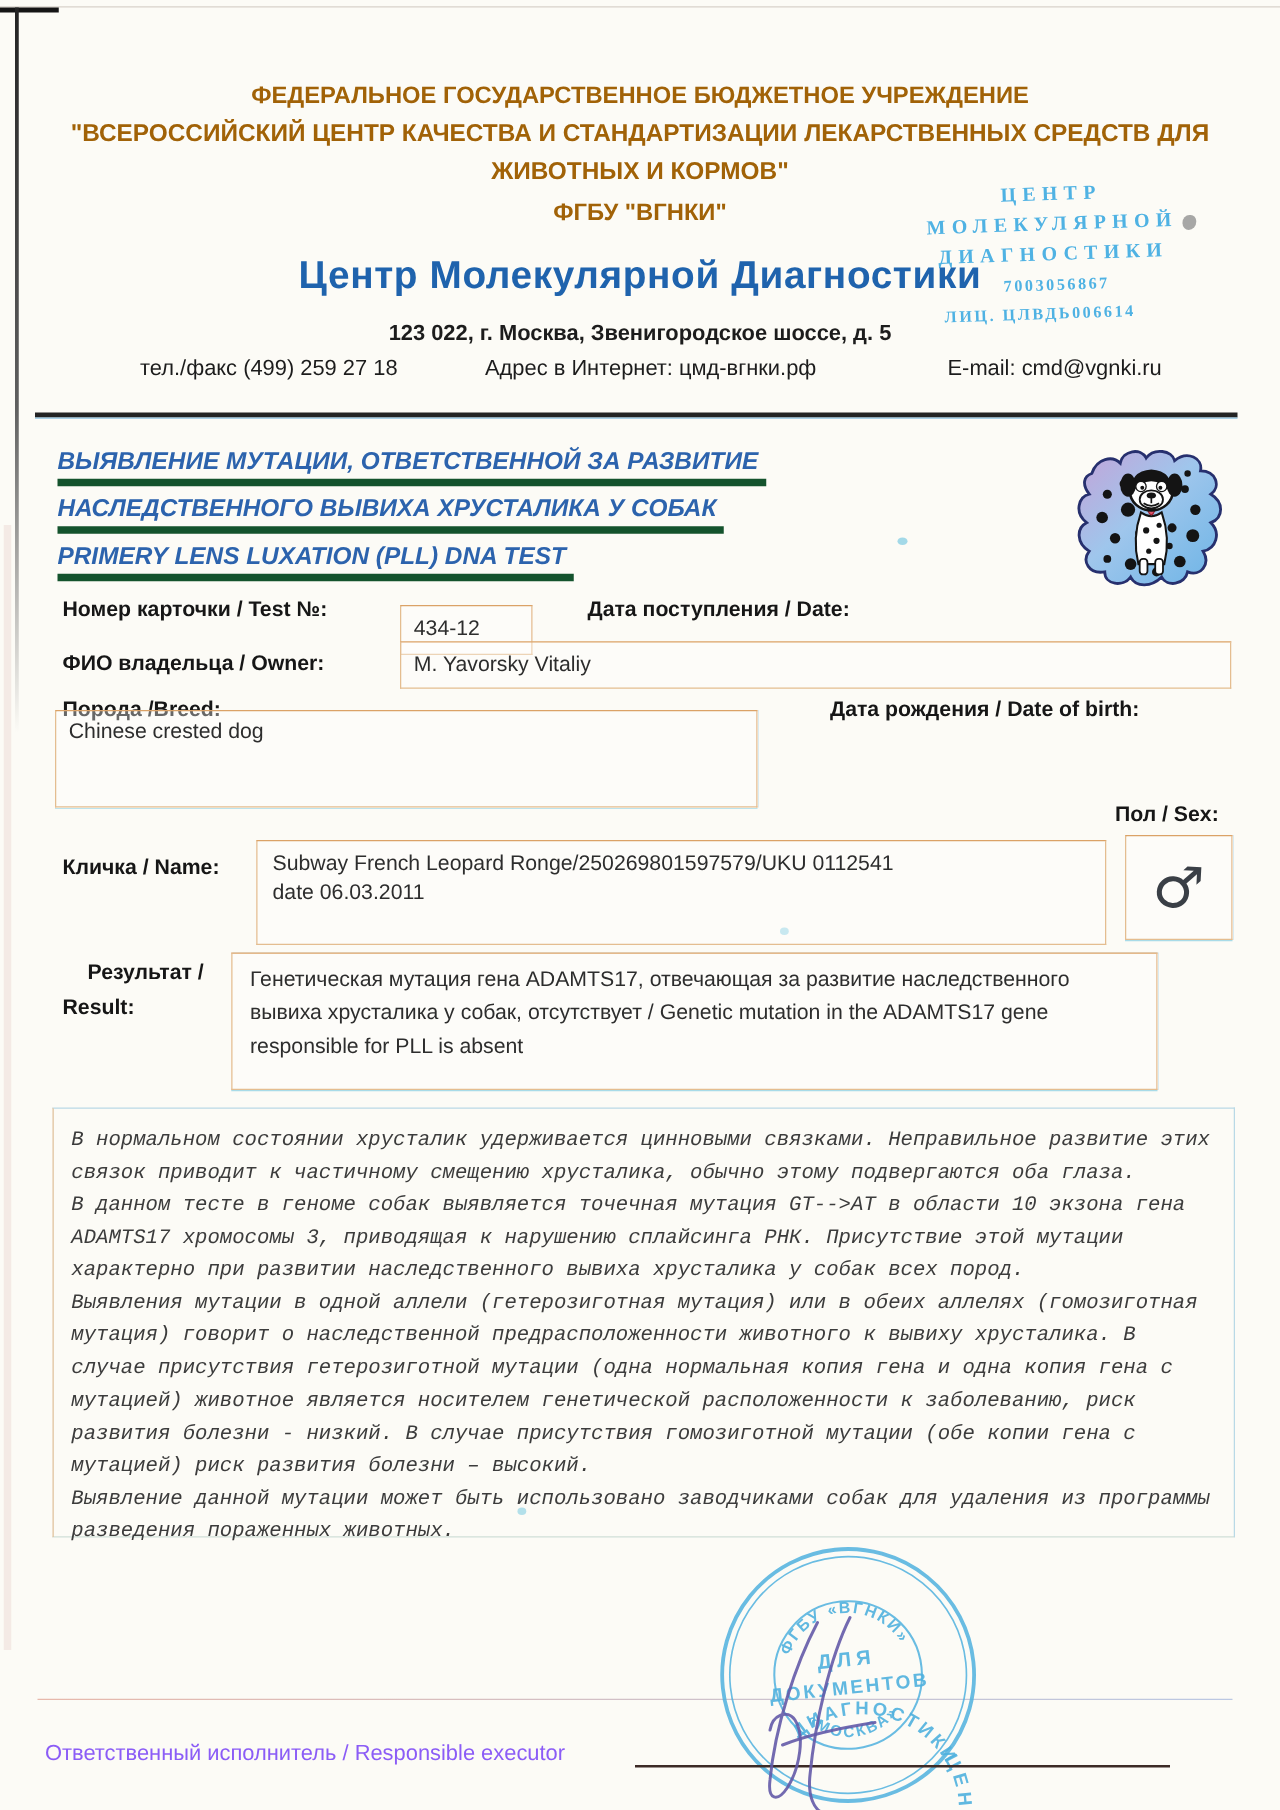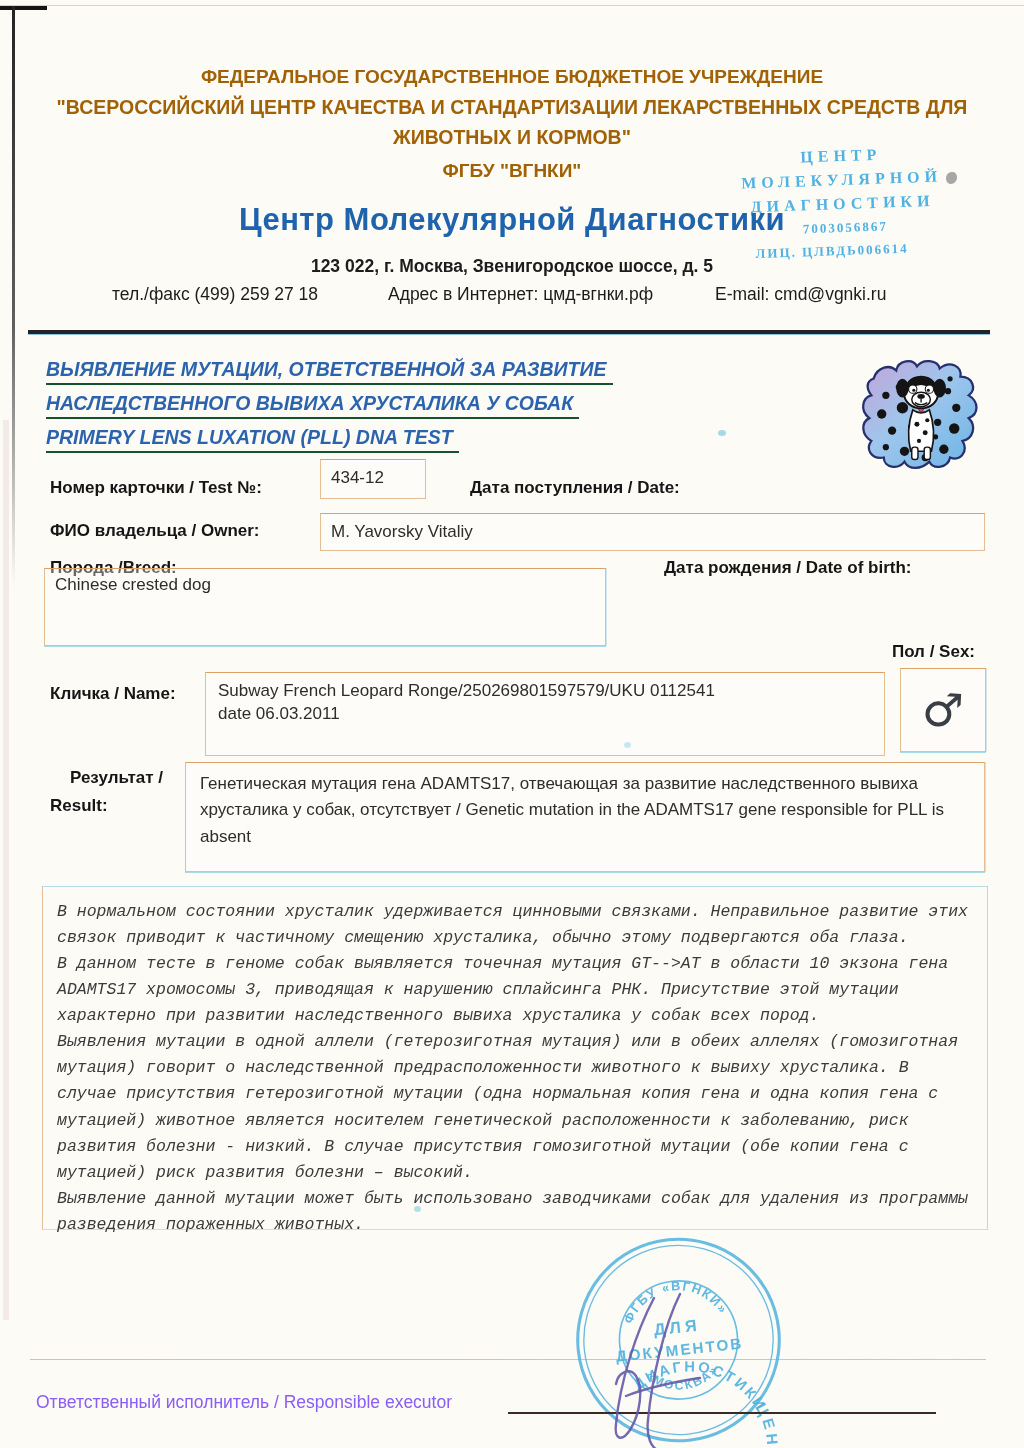--- a/index.html
+++ b/index.html
@@ -21,37 +21,37 @@
   .hdr-1{top:66px;font-size:19px;}
   .hdr-2{top:96px;font-size:19.5px;}
   .hdr-3{top:126px;font-size:19.5px;}
   .hdr-4{top:160px;font-size:19px;}
   .hdr-big{top:202px;font-size:31px;color:#1f63ad;letter-spacing:.5px;}
   .hdr-addr{top:256px;font-size:17.5px;font-weight:700;color:#1c1c1c;}
   .hdr-contacts{top:284px;left:0;width:1024px;font-size:17.5px;color:#1c1c1c;z-index:2;}
   .hdr-contacts span{position:absolute;white-space:nowrap;}
   .c-phone{left:112px;}
   .c-web{left:388px;}
-  .c-email{left:715px;}
+  .c-email{left:758px;}
   
   .ink-stamp{left:690px;top:144px;width:305px;z-index:1;
     transform:rotate(-2deg);color:#41ace2;opacity:.92;
     font-family:"Liberation Serif",serif;font-weight:700;text-align:center;}
   .ink-stamp .l{line-height:24px;font-size:16px;letter-spacing:5px;}
   .ink-stamp .s{line-height:23px;font-size:13px;letter-spacing:2px;text-align:left;}
   .ink-s4{padding-left:112px;}
   .ink-s5{padding-left:64px;}
   .gray-speck{left:946px;top:172px;width:11px;height:12px;background:#8b8b8b;opacity:.75;border-radius:50% 40% 55% 45%;}
   
   .divider{left:28px;top:330px;width:962px;height:4px;background:#232323;}
   .divider-blue{left:28px;top:334px;width:962px;height:1px;background:#8fc3e2;}
   
   .doc-title{left:46px;top:358px;z-index:2;}
   .doc-title .t{display:table;font-size:19.5px;font-weight:700;font-style:italic;
-    color:#2c63ad;border-bottom:2px solid #14532d;padding:0 6px 2px 0;margin-bottom:7px;white-space:nowrap;}
+    color:#2c63ad;border-bottom:6px solid #14532d;padding:0 6px 2px 0;margin-bottom:7px;white-space:nowrap;}
   .dog-stamp{left:856px;top:356px;z-index:1;}
   
   .lbl{font-size:17px;font-weight:700;color:#161616;white-space:nowrap;}
   .val{font-size:17px;color:#2d2d2d;}
   .fbox{border:1px solid #e4bd90;border-top-color:#dba267;background:rgba(255,255,255,.35);box-sizing:border-box;}
   .fbox .val{padding:7px 10px;display:block;line-height:1.35;}
   .bluish{box-shadow:0 1px 0 #a8dbe8, 1px 0 0 #cfe6f0;}
   .sexbox{display:flex;align-items:center;justify-content:center;}
   .sex-glyph{font-family:"DejaVu Sans",sans-serif;font-size:46px;font-weight:400;color:#3a3f46;transform:rotate(3deg);}
   
@@ -156,21 +156,21 @@
         <circle cx="70" cy="32" r="4" fill="#ffffff" stroke="#141414"></circle>
           <circle cx="69" cy="33" r="1.5" fill="#141414"></circle>
         <ellipse cx="62" cy="42" rx="9" ry="7" fill="#ffffff" stroke="#141414" stroke-width="1.4"></ellipse>
         <ellipse cx="62" cy="39" rx="3.6" ry="2.3" fill="#141414"></ellipse>
         <path d="M62,41 L62,45 M56,45 Q62,49 68,45" fill="none" stroke="#141414" stroke-width="1.3"></path>
       </g>
     </svg>
   </div>
 
   <div class="abs lbl" style="left:50px;top:478px;">Номер карточки / Test №:</div>
-  <div class="abs fbox" style="left:320px;top:459px;width:106px;height:40px;">
+  <div class="abs fbox" style="left:320px;top:484px;width:106px;height:40px;">
     <span class="val">434-12</span>
   </div>
   <div class="abs lbl" style="left:470px;top:478px;">Дата поступления / Date:</div>
 
   <div class="abs lbl" style="left:50px;top:521px;">ФИО владельца / Owner:</div>
   <div class="abs fbox" style="left:320px;top:513px;width:665px;height:38px;">
     <span class="val">M. Yavorsky Vitaliy</span>
   </div>
 
   <div class="abs lbl" style="left:50px;top:558px;">Порода  /Breed:</div>
@@ -184,21 +184,21 @@
   <div class="abs lbl" style="left:50px;top:684px;">Кличка / Name:</div>
   <div class="abs fbox" style="left:205px;top:672px;width:680px;height:84px;">
     <span class="val" style="padding:7px 138px 7px 12px;">Subway French Leopard Ronge/250269801597579/UKU 0112541 date 06.03.2011</span>
   </div>
   <div class="abs fbox bluish sexbox" style="left:900px;top:668px;width:86px;height:84px;">
     <span class="sex-glyph">♂</span>
   </div>
 
   <div class="abs lbl" style="left:50px;top:768px;margin-left:20px;">Результат /</div>
   <div class="abs lbl" style="left:50px;top:796px;">Result:</div>
-  <div class="abs fbox bluish" style="left:185px;top:762px;width:800px;height:110px;">
+  <div class="abs fbox bluish" style="left:185px;top:762px;width:741px;height:110px;">
     <span class="val" style="padding:8px 14px;line-height:1.55;">Генетическая мутация гена ADAMTS17, отвечающая за развитие наследственного вывиха хрусталика  у собак, отсутствует / Genetic mutation in the ADAMTS17 gene responsible for PLL is absent</span>
   </div>
 
   <div class="abs info-box">
     <div class="info-text">
       <p>В нормальном состоянии хрусталик удерживается цинновыми связками. Неправильное развитие этих связок приводит к частичному смещению хрусталика, обычно этому подвергаются оба глаза.</p>
       <p>В данном тесте в геноме собак выявляется точечная мутация GT--&gt;AT в области 10 экзона гена ADAMTS17 хромосомы 3, приводящая к нарушению сплайсинга РНК. Присутствие этой мутации характерно при развитии наследственного вывиха хрусталика  у собак всех пород.</p>
       <p>Выявления мутации в одной аллели (гетерозиготная мутация) или в обеих аллелях (гомозиготная мутация) говорит о наследственной предрасположенности животного к вывиху хрусталика. В случае присутствия гетерозиготной мутации (одна нормальная копия гена и одна копия гена с мутацией) животное является носителем генетической расположенности к заболеванию, риск развития болезни - низкий. В случае присутствия гомозиготной мутации (обе копии гена с мутацией) риск развития болезни – высокий.</p>
       <p>Выявление данной мутации может быть использовано заводчиками собак для удаления из программы разведения пораженных животных.</p>
     </div>

